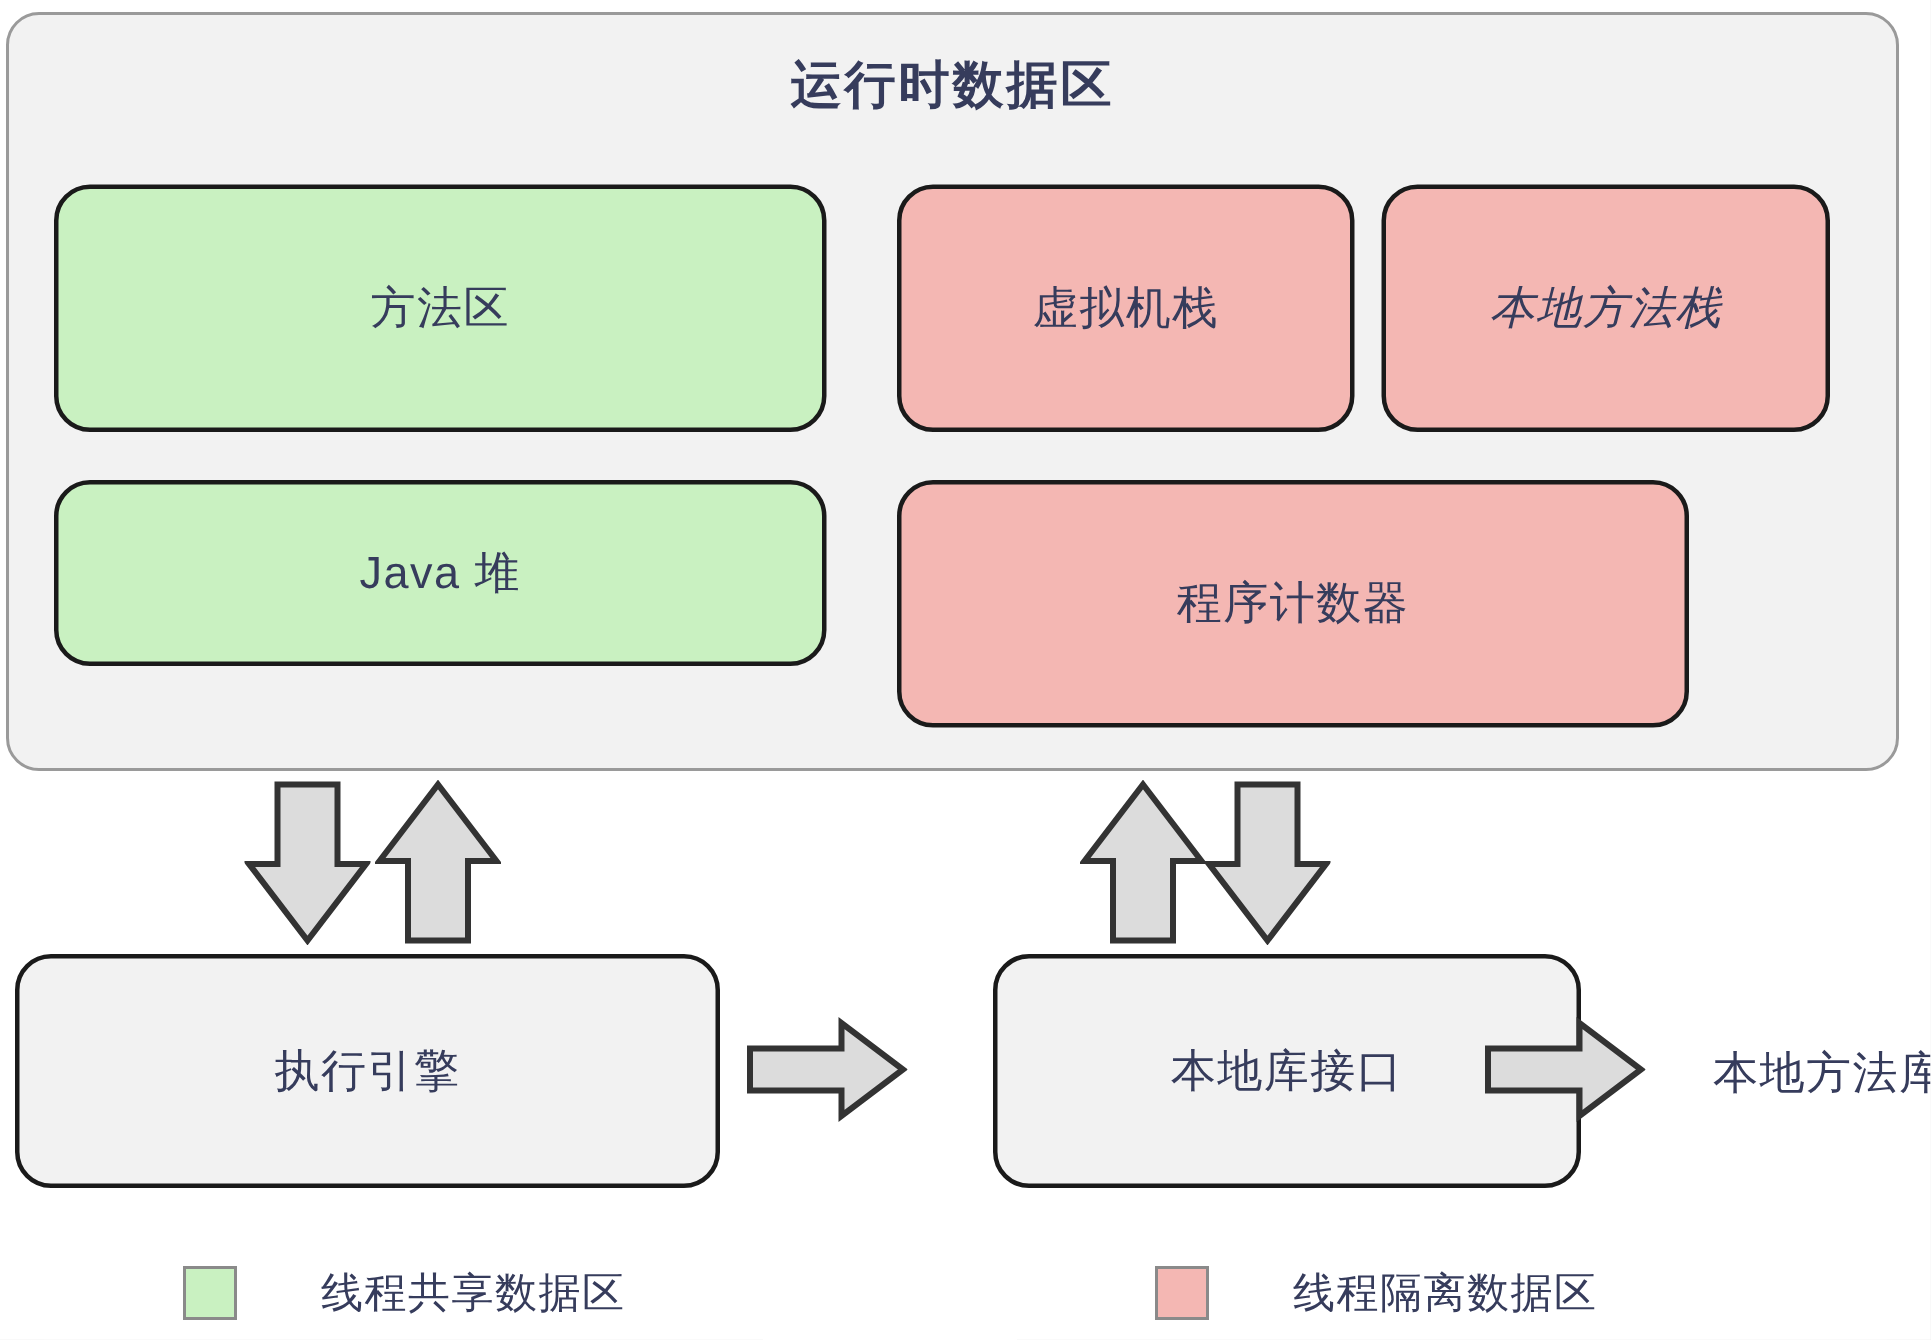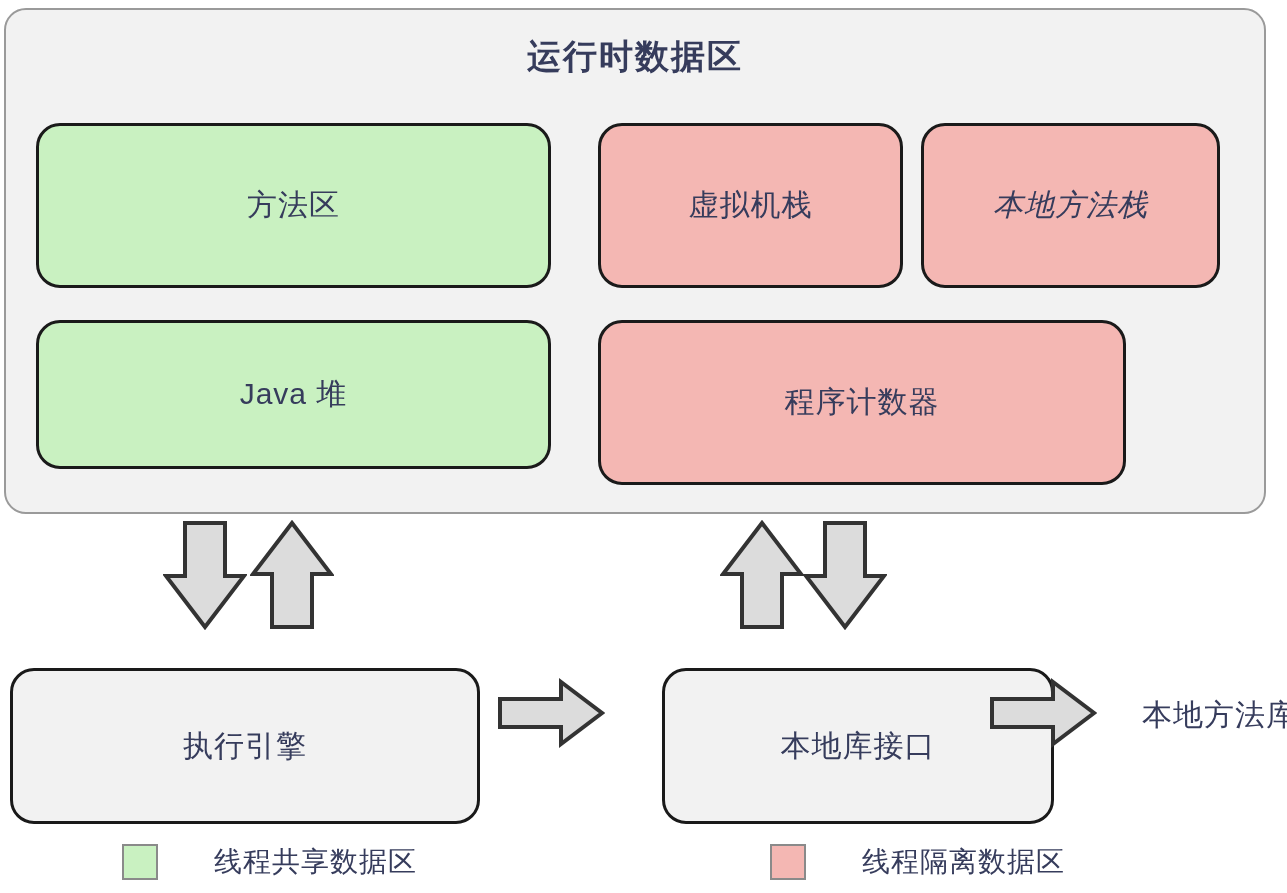--- a/index.html
+++ b/index.html
@@ -54,26 +54,26 @@
     justify-content:center;
     border:3px solid var(--box-border);
     border-radius:24px;
     box-sizing:border-box;
     font-size:30px;
     font-weight:500;
     letter-spacing:1px;
   }
   .shared{ background:var(--shared-fill); }
   .isolated{ background:var(--isolated-fill); }
-  .plain{ background:var(--engine-fill);margin-top:32px; }
+  .plain{ background:var(--engine-fill); }
 
   .box-method-area{ left:36px; top:123px; width:515px; height:165px; }
   .box-vm-stack{ left:598px; top:123px; width:305px; height:165px; }
   .box-native-method-stack{ left:921px; top:123px; width:299px; height:165px;font-style:italic; }
-  .box-java-heap{ left:36px; top:320px; width:515px; height:149px; }
+  .box-java-heap{ left:36px; top:320px; width:515px; height:124px; }
   .box-program-counter{ left:598px; top:320px; width:528px; height:165px; }
 
   .box-execution-engine{ left:10px; top:636px; width:470px; height:156px; }
   .box-native-library-interface{ left:662px; top:636px; width:392px; height:156px; }
 
   .arrow{ position:absolute; }
   .arrow svg{ display:block; }
   .arrow polygon{
     fill:var(--arrow-fill);
     stroke:var(--arrow-stroke);

